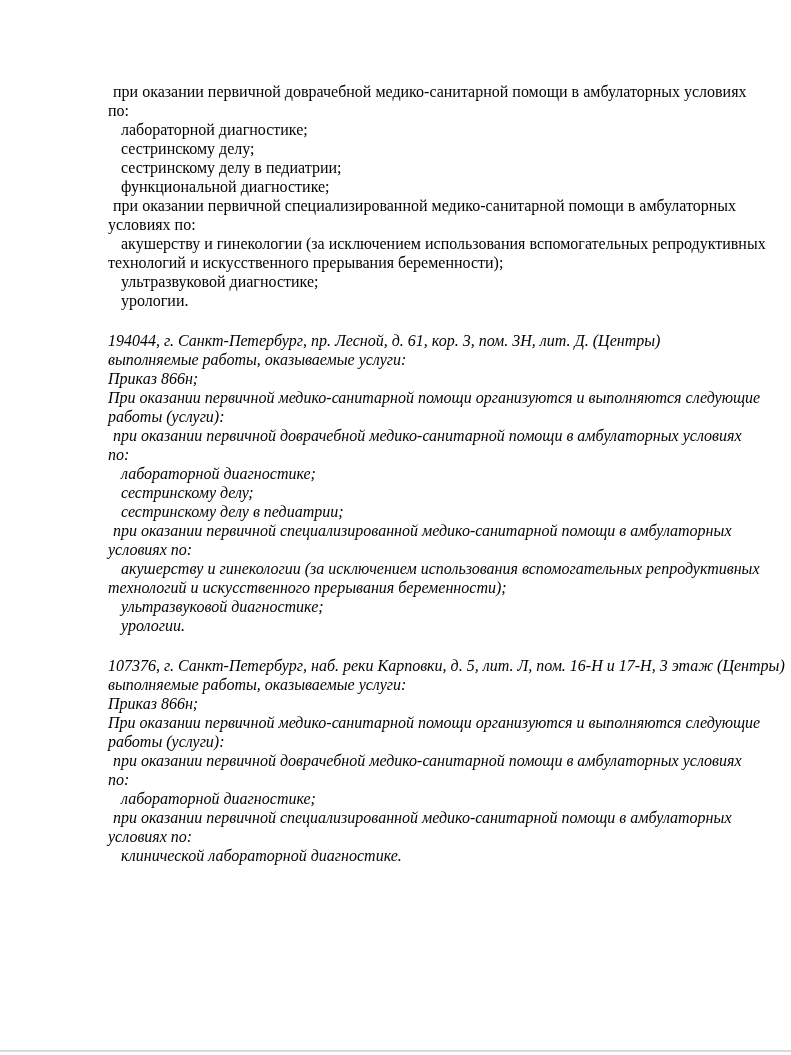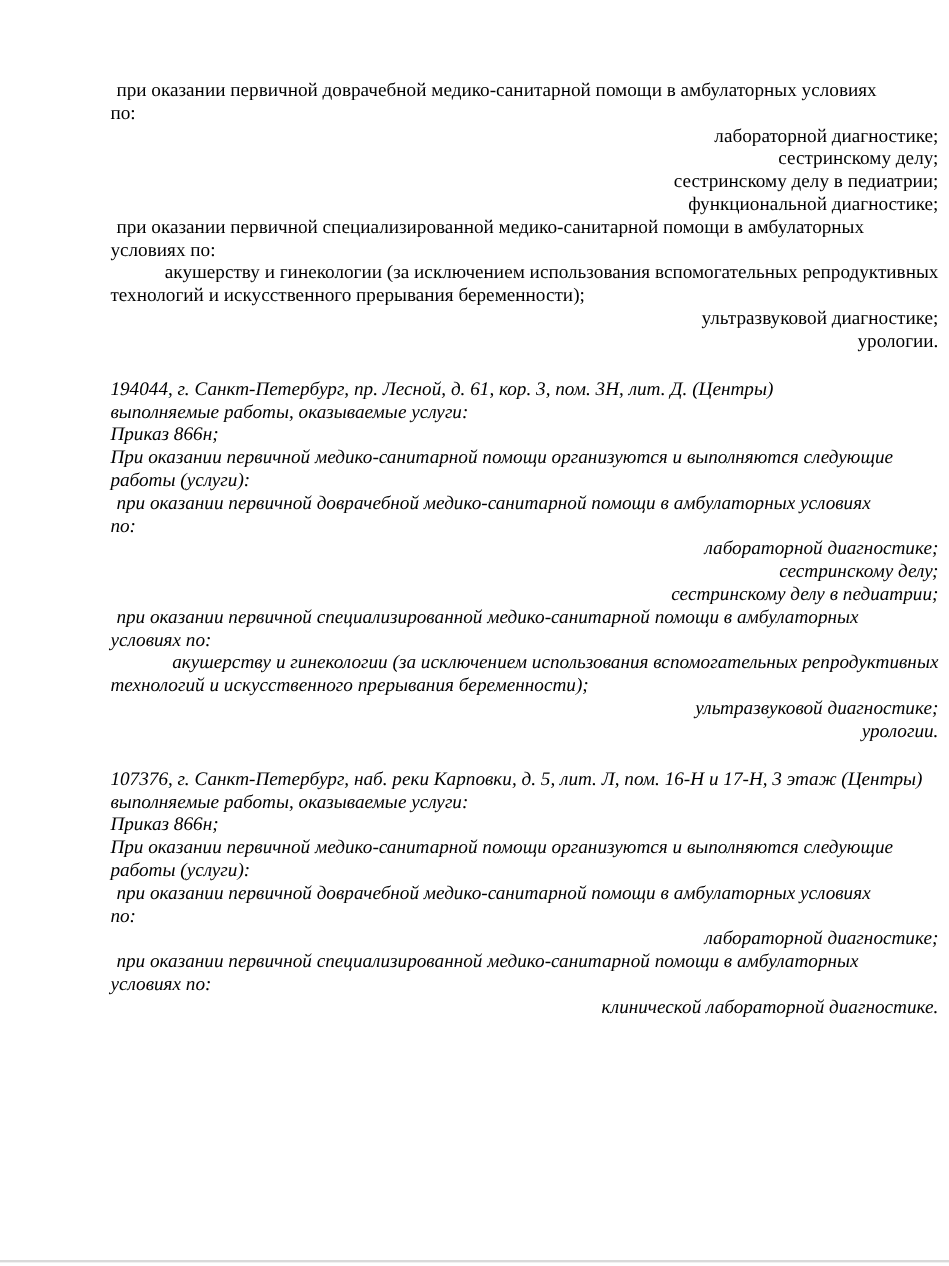--- a/index.html
+++ b/index.html
@@ -16,29 +16,29 @@
     font-size: 16px;
     line-height: 19px;
     color: #000000;
   }
   .doc {
     position: absolute;
     top: 66px;
     left: 92px;
     width: 690px;
   }
-  .doc section { margin: 0; padding: 0; }
+  .doc section { margin: 16px; padding: 0; }
   .doc section + section { margin-top: 21px; font-style: italic; }
   .ln {
     margin: 0;
     padding: 0;
     white-space: nowrap;
   }
   .ind1 { text-indent: 5px; }
-  .ind2 { text-indent: 13px; text-align: right; }
+  .ind2 { text-indent: 13px; }
   .divider {
     position: absolute;
     top: 1050px;
     left: 0;
     width: 791px;
     height: 2px;
     background: #d9d9d9;
   }
 </style>
 </head>

